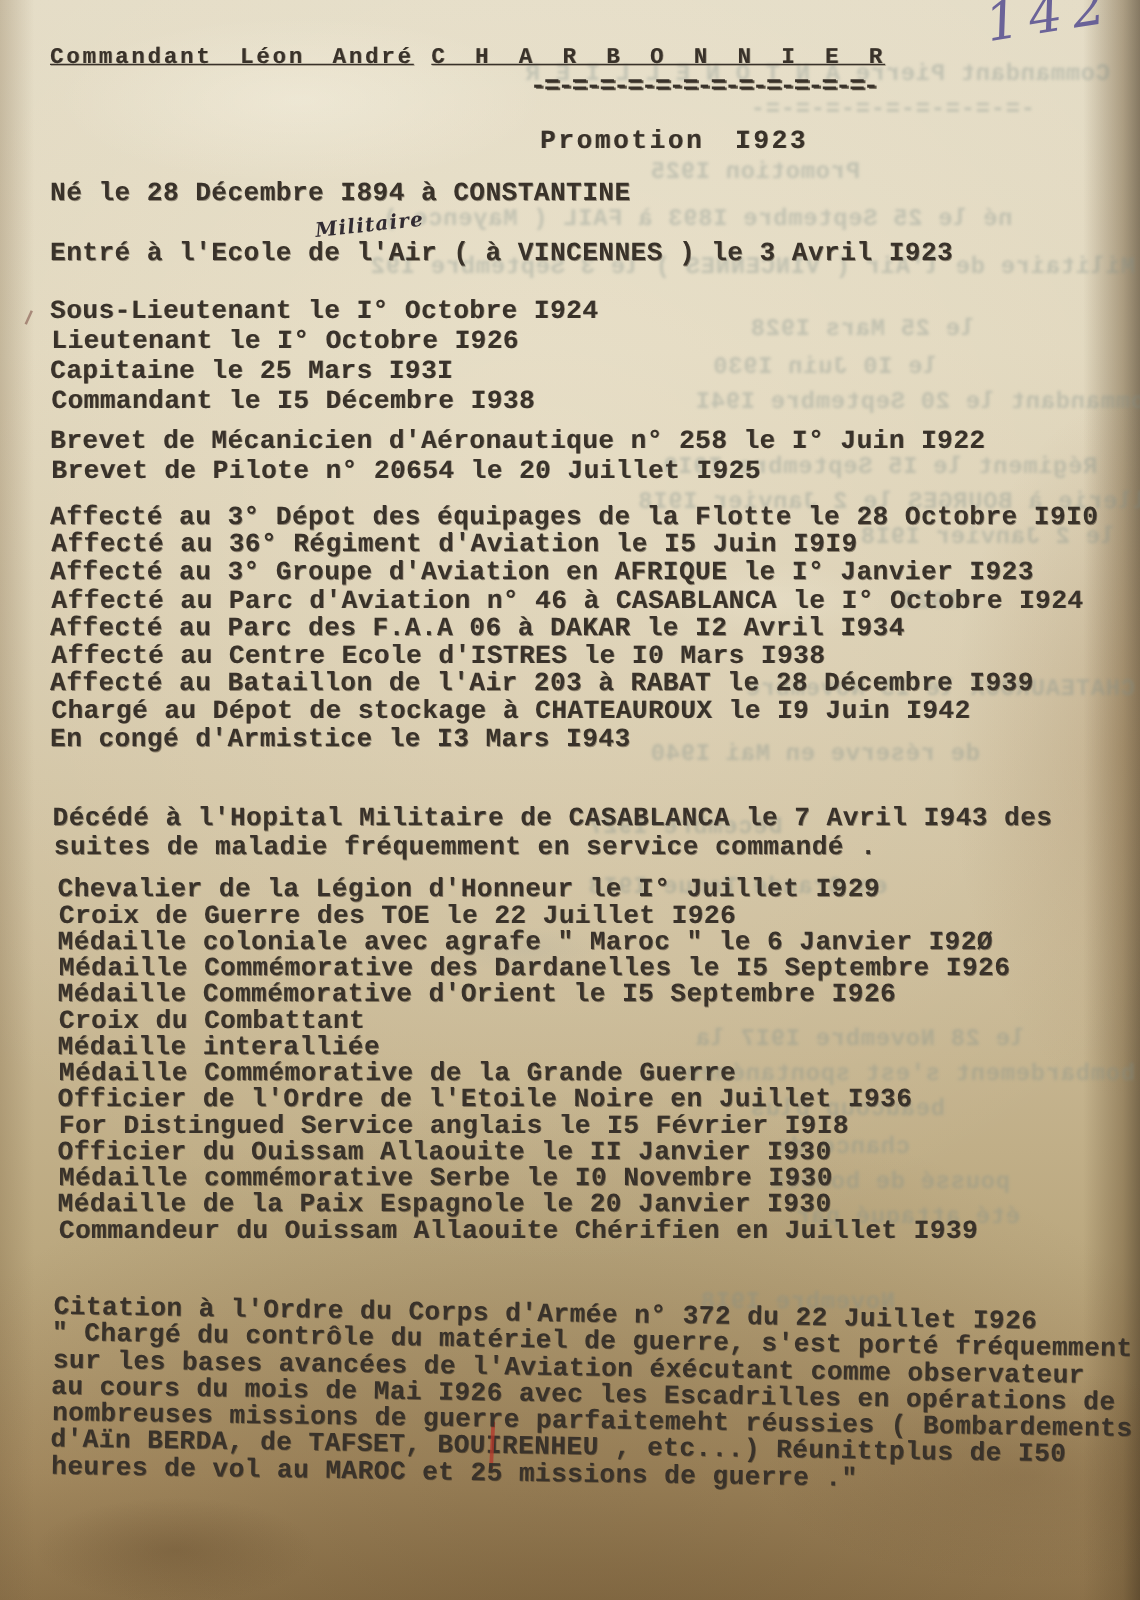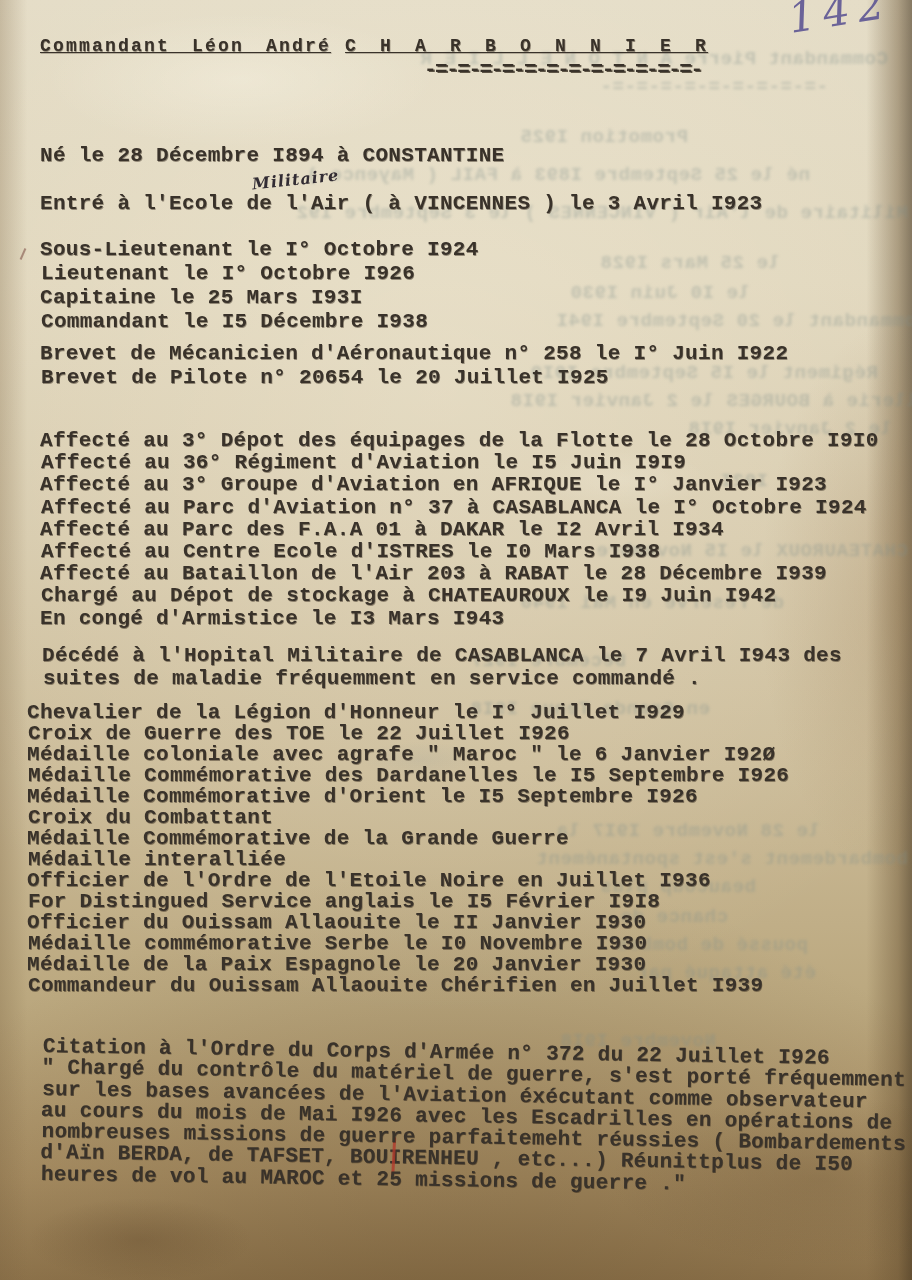--- a/index.html
+++ b/index.html
@@ -71,23 +71,23 @@
     font-style: italic;
     font-weight: 700;
     font-size: 16px;
     color: #322c33;
     letter-spacing: 1px;
     transform: rotate(-6deg);
     text-shadow: none;
   }
   .ranks { left: 40px; top: 238px; line-height: 24px; }
   .brevets { left: 40px; top: 342px; line-height: 24px; }
-  .affectations { left: 40px; top: 404px; line-height: 22.2px; margin-top: 26px; }
+  .affectations { left: 40px; top: 404px; line-height: 22.2px; }
   .deceased { left: 42px; top: 644px; line-height: 23px; }
-  .decorations { left: 27px; top: 702px; line-height: 21px; }
+  .decorations { left: 46px; top: 702px; line-height: 21px; }
   .citation {
     left: 42px; top: 1036px; line-height: 21.3px;
     transform: rotate(0.85deg);
     transform-origin: left top;
   }
   .red-mark {
     position: absolute;
     left: 352px; top: 96px;
     width: 3px; height: 38px;
     background: #b23a2c;
@@ -147,20 +147,21 @@
       <div class="ghost" style="top: 1030px; left: 560px;">Novembre I9I8</div>
     </div>
 
   <div class="page-number">142</div>
 
   <div class="typed header-line">
     <span>Commandant Léon André</span><span class="surname">C H A R B O N N I E R</span>
   </div>
   <div class="typed title-underline">-=-=-=-=-=-=-=-=-=-=-=-=-</div>
 
+  <div class="typed promotion">Promotion I923</div>
 
   <div class="typed birth">Né le 28 Décembre I894 à CONSTANTINE</div>
 
   <div class="typed entry">
     <span class="hand-insert">Militaire</span>
     <span>Entré à l'Ecole de l'Air ( à VINCENNES ) le 3 Avril I923</span>
   </div>
 
   <div class="typed ranks">
       <div class="tline">Sous-Lieutenant le I° Octobre I924</div>
@@ -171,42 +172,42 @@
 
   <div class="typed brevets">
       <div class="tline">Brevet de Mécanicien d'Aéronautique n° 258 le I° Juin I922</div>
       <div class="tline">Brevet de Pilote n° 20654 le 20 Juillet I925</div>
     </div>
 
   <div class="typed affectations">
       <div class="tline">Affecté au 3° Dépot des équipages de la Flotte le 28 Octobre I9I0</div>
       <div class="tline">Affecté au 36° Régiment d'Aviation le I5 Juin I9I9</div>
       <div class="tline">Affecté au 3° Groupe d'Aviation en AFRIQUE le I° Janvier I923</div>
-      <div class="tline">Affecté au Parc d'Aviation n° 37 à CASABLANCA le I° Octobre I924</div>
-      <div class="tline">Affecté au Parc des F.A.A 01 à DAKAR le I2 Avril I934</div>
+      <div class="tline">Affecté au Parc d'Aviation n° 46 à CASABLANCA le I° Octobre I924</div>
+      <div class="tline">Affecté au Parc des F.A.A 06 à DAKAR le I2 Avril I934</div>
       <div class="tline">Affecté au Centre Ecole d'ISTRES le I0 Mars I938</div>
       <div class="tline">Affecté au Bataillon de l'Air 203 à RABAT le 28 Décembre I939</div>
       <div class="tline">Chargé au Dépot de stockage à CHATEAUROUX le I9 Juin I942</div>
       <div class="tline">En congé d'Armistice le I3 Mars I943</div>
     </div>
 
   <div class="typed deceased">
       <div class="tline">Décédé à l'Hopital Militaire de CASABLANCA le 7 Avril I943 des</div>
       <div class="tline">suites de maladie fréquemment en service commandé .</div>
     </div>
 
   <div class="typed decorations">
       <div class="tline">Chevalier de la Légion d'Honneur le I° Juillet I929</div>
       <div class="tline">Croix de Guerre des TOE le 22 Juillet I926</div>
       <div class="tline">Médaille coloniale avec agrafe " Maroc " le 6 Janvier I92Ø</div>
       <div class="tline">Médaille Commémorative des Dardanelles le I5 Septembre I926</div>
       <div class="tline">Médaille Commémorative d'Orient le I5 Septembre I926</div>
       <div class="tline">Croix du Combattant</div>
+      <div class="tline">Médaille interalliée</div>
       <div class="tline">Médaille Commémorative de la Grande Guerre</div>
-      <div class="tline">Médaille interalliée</div>
       <div class="tline">Officier de l'Ordre de l'Etoile Noire en Juillet I936</div>
       <div class="tline">For Distingued Service anglais le I5 Février I9I8</div>
       <div class="tline">Officier du Ouissam Allaouite le II Janvier I930</div>
       <div class="tline">Médaille commémorative Serbe le I0 Novembre I930</div>
       <div class="tline">Médaille de la Paix Espagnole le 20 Janvier I930</div>
       <div class="tline">Commandeur du Ouissam Allaouite Chérifien en Juillet I939</div>
     </div>
 
   <div class="typed citation">
     <div class="red-mark"></div>

